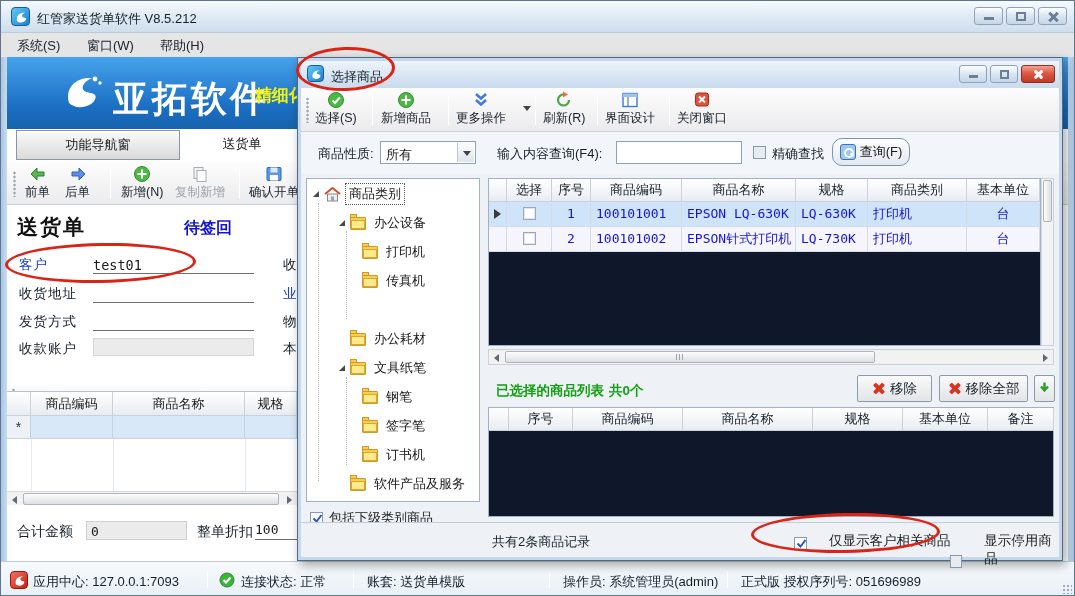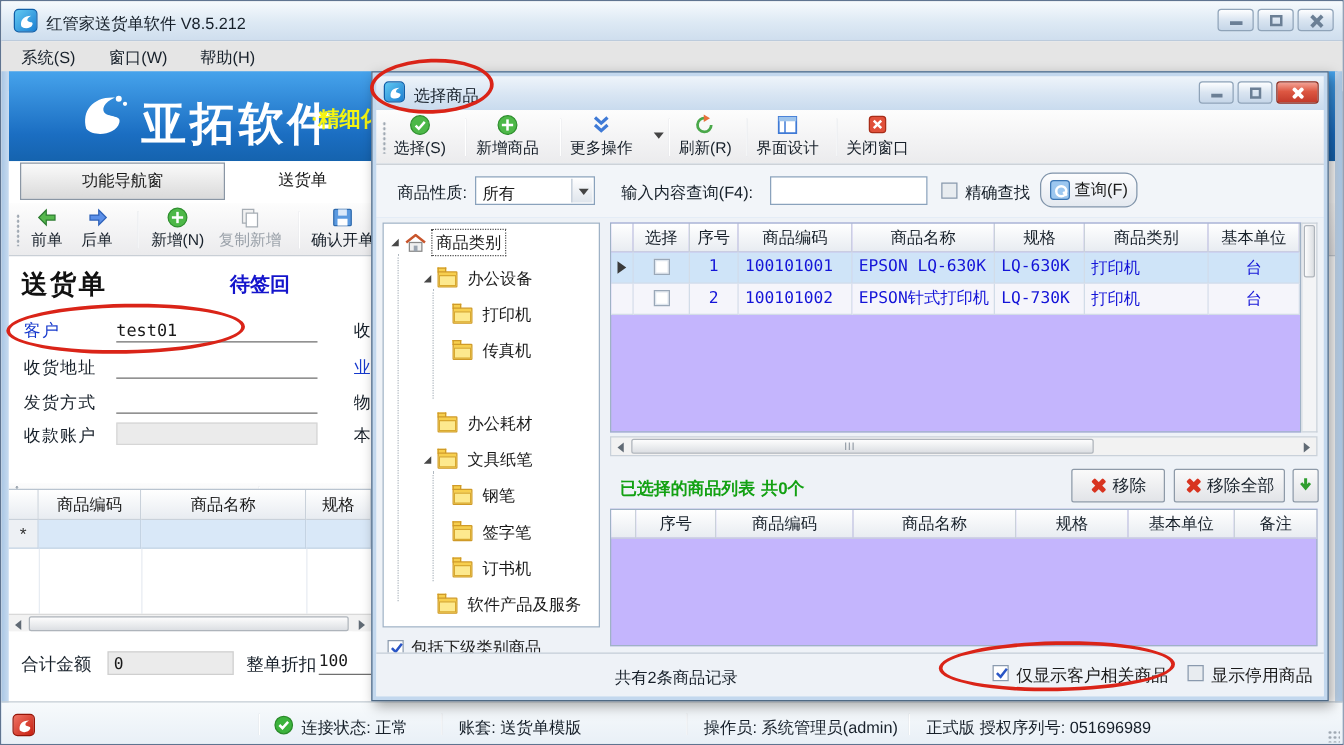--- a/index.html
+++ b/index.html
@@ -148,21 +148,21 @@
   .tlabel.selected { border:1px dotted #555; background:#fff; }
   .tguide { position:absolute; width:1px; border-left:1px dotted #b0b8c0; }
   .folder { position:relative; width:16px; height:13px; margin-right:5px; }
   .folder .back { position:absolute; left:0; top:0; width:16px; height:13px; background:#f7cf4e; border:1px solid #cf9a28; border-radius:1px; }
   .folder .tab { position:absolute; left:0; top:-3px; width:7px; height:4px; background:#f7cf4e; border:1px solid #cf9a28; border-bottom:none; }
   .folder .front { position:absolute; left:1px; top:3px; width:14px; height:9px; background:#fde98e; border:1px solid #d8a82f; }
   .tree-opt { position:absolute; display:flex; align-items:center; gap:6px; font-size:13px; }
   .tree-opt .chk { position:relative; }
 
   
-  .pgrid { position:absolute; background:#c4b5fd; border:1px solid #9fb2c6; }
+  .pgrid { position:absolute; background:#0f172a; border:1px solid #9fb2c6; }
   .pg-head { position:absolute; top:0; height:23px; background:linear-gradient(#ffffff,#e8ecf1);
     border-right:1px solid #c9d1da; border-bottom:1px solid #c9d1da; text-align:center; line-height:22px; font-size:13px; color:#17202a; }
   .pg-cell { position:absolute; height:25px; border-right:1px solid #d2dce8; border-bottom:1px solid #d2dce8;
     font-size:13px; color:#1414d8; line-height:24px; padding:0 5px; white-space:nowrap; overflow:hidden; }
   .pg-cell.ctr { text-align:center; padding:0; }
   .row-sel { background:#cfe4f8; }
   .row-alt { background:#f5f5fb; }
   .rowmark { position:absolute; width:0; height:0; border-top:5px solid transparent; border-bottom:5px solid transparent; border-left:7px solid #3a3a3a; }
   .gchk { position:absolute; width:13px; height:13px; background:#fff; border:1px solid #9aa8b8; box-shadow:inset 0 0 0 1px #dfe6ee; }
   .vscroll { position:absolute; width:13px; background:#f3f4f6; border:1px solid #c9d1da; border-left:1px solid #d5dbe2; }
@@ -170,21 +170,21 @@
 
   .sel-title { position:absolute; font-size:13.5px; font-weight:bold; color:#13a113; }
   .push-btn { position:absolute; height:27px; border:1px solid #8e9aa8; border-radius:2px;
     background:linear-gradient(#fafafa,#e2e4e8); display:flex; align-items:center; justify-content:center; gap:5px; font-size:13.5px; color:#17202a; }
   .xicon { position:relative; width:13px; height:13px; }
   .xicon:before,.xicon:after { content:""; position:absolute; left:5px; top:0; width:4px; height:13px; background:#d83420; border-radius:1px; }
   .xicon:before { transform:rotate(45deg);} .xicon:after { transform:rotate(-45deg);}
 
   .dlg-footer { position:absolute; left:0; right:0; bottom:0; height:35px; border-top:1px solid #c3cdd8; background:#eef2f7; }
   .ft-text { position:absolute; top:10px; font-size:13px; color:#17202a; }
-  .ft-opt { position:absolute; top:9px; display:flex; align-items:flex-start; gap:6px; font-size:13.5px; }
+  .ft-opt { position:absolute; top:9px; display:flex; align-items:flex-end; gap:22px; font-size:13.5px; }
   .ft-opt .chk { position:relative; }
 
   
   .ellipse { position:absolute; border:3px solid #da2418; border-radius:50%; z-index:60; pointer-events:none; }
 
   
   .icon18 { width:20px; height:18px; display:block; }
 </style>
 </head>
 <body>
@@ -345,20 +345,21 @@
   <span class="totals-box mono">0</span>
   <span class="totals-label" style="left:196px; top:522px">整单折扣</span>
   <span class="disc-val mono">100</span>
 
   <div class="statusbar">
     <span class="app-badge">
       <svg width="14" height="14" viewBox="0 0 15 15">
           <path d="M3 11 C2 6 5 2.5 11 2.5 C8 4 7.2 6 8.5 7 C10.5 8 12.5 7.5 12 9.5 C11 13 5 13.5 3 11 Z" fill="#fff"></path>
         </svg>
     </span>
+    <span class="st-item" style="left:32px">应用中心: 127.0.0.1:7093</span>
     <span class="st-sep" style="left:206px"></span>
     <svg style="position:absolute; left:218px; top:10px" width="16" height="16" viewBox="0 0 16 16">
         <circle cx="8" cy="8" r="7" fill="#3cb33c" stroke="#2a8a2a"></circle>
         <path d="M4.5 8 L7 10.5 L11.5 5.5" stroke="#fff" stroke-width="2" fill="none"></path>
       </svg>
     <span class="st-item" style="left:240px">连接状态: 正常</span>
     <span class="st-sep" style="left:352px"></span>
     <span class="st-item" style="left:366px">账套: 送货单模版</span>
     <span class="st-sep" style="left:548px"></span>
     <span class="st-item" style="left:562px">操作员: 系统管理员(admin)</span>

